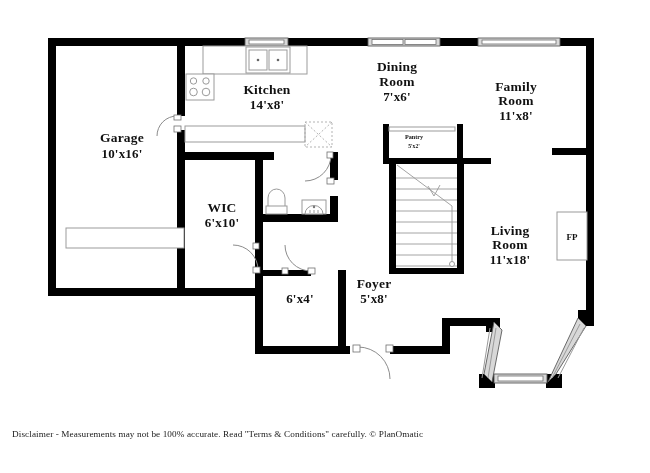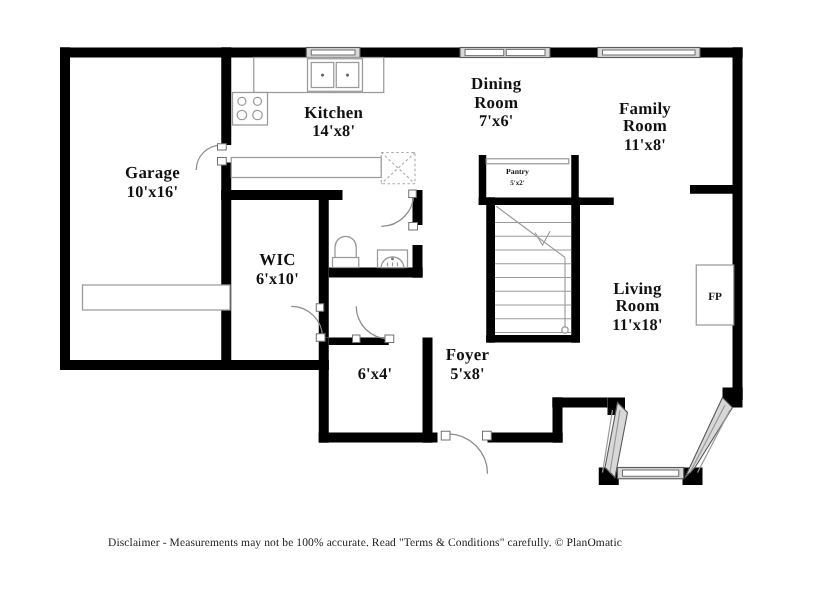--- a/index.html
+++ b/index.html
@@ -43,24 +43,24 @@
   .fixture { fill: #ffffff; stroke: #9a9a9a; stroke-width: 1; }
   .door-swing { fill: none; stroke: #8c8c8c; stroke-width: 1; }
   .door-jamb { fill: #ffffff; stroke: #707070; stroke-width: 0.8; }
   .window-frame { fill: #d8d8d8; stroke: #5a5a5a; stroke-width: 0.9; }
   .window-inner { fill: #ffffff; stroke: #6e6e6e; stroke-width: 0.8; }
   .dashed-box { fill: none; stroke: #aaaaaa; stroke-width: 0.9; stroke-dasharray: 2 2; }
   .stair-line { stroke: #9a9a9a; stroke-width: 0.9; fill: none; }
   .counter { fill: #ffffff; stroke: #9b9b9b; stroke-width: 1; }
   .disclaimer {
     position: absolute;
-    left: 0;
+    left: 12px;
     top: 429px;
     width: 584px;
-    text-align: center;
+    text-align: left;
     font-family: "Liberation Serif", "DejaVu Serif", serif;
     font-size: 9.2px;
     color: #1a1a1a;
     letter-spacing: 0.1px;
   }
 </style>
 </head>
 <body>
 
 <div id="floorplan-root">

